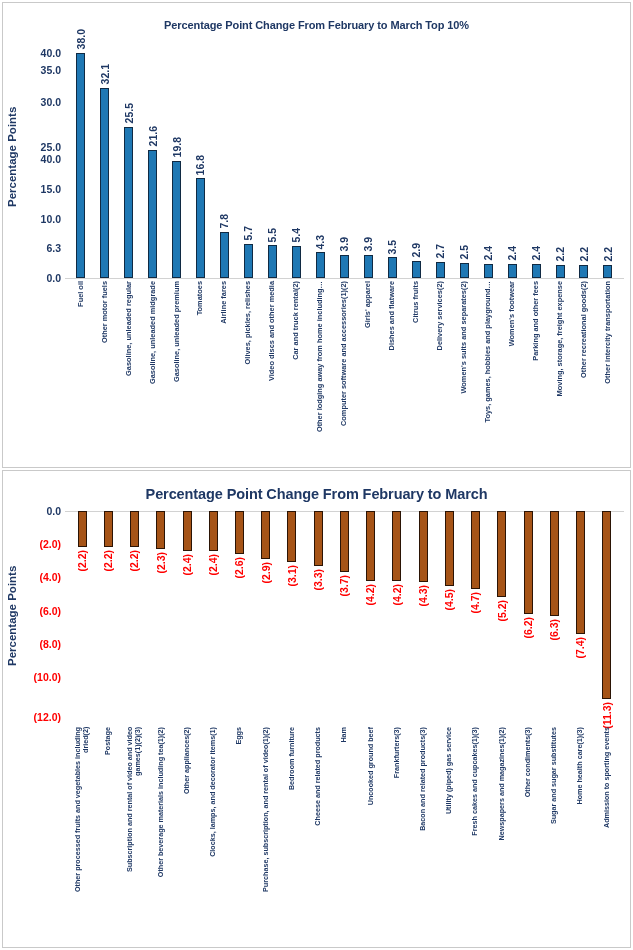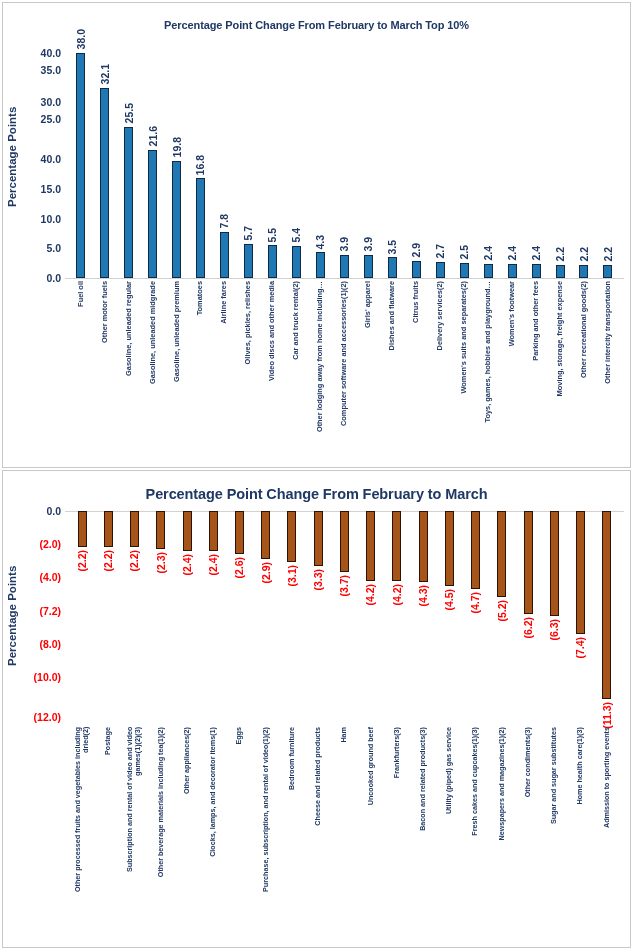--- a/index.html
+++ b/index.html
@@ -154,25 +154,25 @@
 <div class="page">
 
   <div class="panel panel-top">
     <div class="chart-title">Percentage Point Change From February to March Top 10%</div>
 
     <div class="plot-wrap">
       <div class="plot-row">
         <div class="yaxis-title">Percentage Points</div>
         <div class="ytick-col" id="top-yticks" style="height: 248px;">
             <div class="ytick" style="top: 245px;">0.0</div>
-            <div class="ytick" style="top: 215.375px;">5.0</div>
+            <div class="ytick" style="top: 215.375px;">6.3</div>
             <div class="ytick" style="top: 185.75px;">10.0</div>
             <div class="ytick" style="top: 156.125px;">15.0</div>
             <div class="ytick" style="top: 126.5px;">40.0</div>
-            <div class="ytick" style="top: 86px;">25.0</div>
+            <div class="ytick" style="top: 114px;">25.0</div>
             <div class="ytick" style="top: 53px; margin-top: 16px;">30.0</div>
             <div class="ytick" style="top: 37.625px;">35.0</div>
             <div class="ytick" style="top: 20px;">40.0</div>
           </div>
         <div class="plot-area" id="top-plot" style="height: 248px;">
           <div class="axis-line" id="top-axis" style="top: 245px;"></div>
           <div class="bars" id="top-bars" style="top: 0px; height: 245px;">
               <div class="bar-slot">
                 <div class="bar-label up" style="bottom: 228.15px;">38.0</div>
                 <div class="bar up" style="height: 225.15px;"></div>
@@ -353,21 +353,21 @@
       <div>Percentage Point Change From February to March</div>
     </div>
 
     <div class="plot-wrap">
       <div class="plot-row">
         <div class="yaxis-title">Percentage Points</div>
         <div class="ytick-col" id="bot-yticks" style="height: 222px;">
             <div class="ytick" style="top: 6px;">0.0</div>
             <div class="ytick neg" style="top: 39.3333px;">(2.0)</div>
             <div class="ytick neg" style="top: 72.6667px;">(4.0)</div>
-            <div class="ytick neg" style="top: 106px;">(7.2)</div>
+            <div class="ytick neg" style="top: 106px;">(6.0)</div>
             <div class="ytick neg" style="top: 139.333px;">(8.0)</div>
             <div class="ytick neg" style="top: 172.667px;">(10.0)</div>
             <div class="ytick neg" style="top: 212px;">(12.0)</div>
           </div>
         <div class="plot-area" id="bot-plot" style="height: 222px;">
           <div class="axis-line" id="bot-axis" style="top: 6px;"></div>
           <div class="bars down" id="bot-bars" style="top: 6px; height: 200px;">
               <div class="bar-slot">
                 <div class="bar-label down" style="top: 39.6667px;">(2.2)</div>
                 <div class="bar down" style="height: 36.6667px;"></div>

